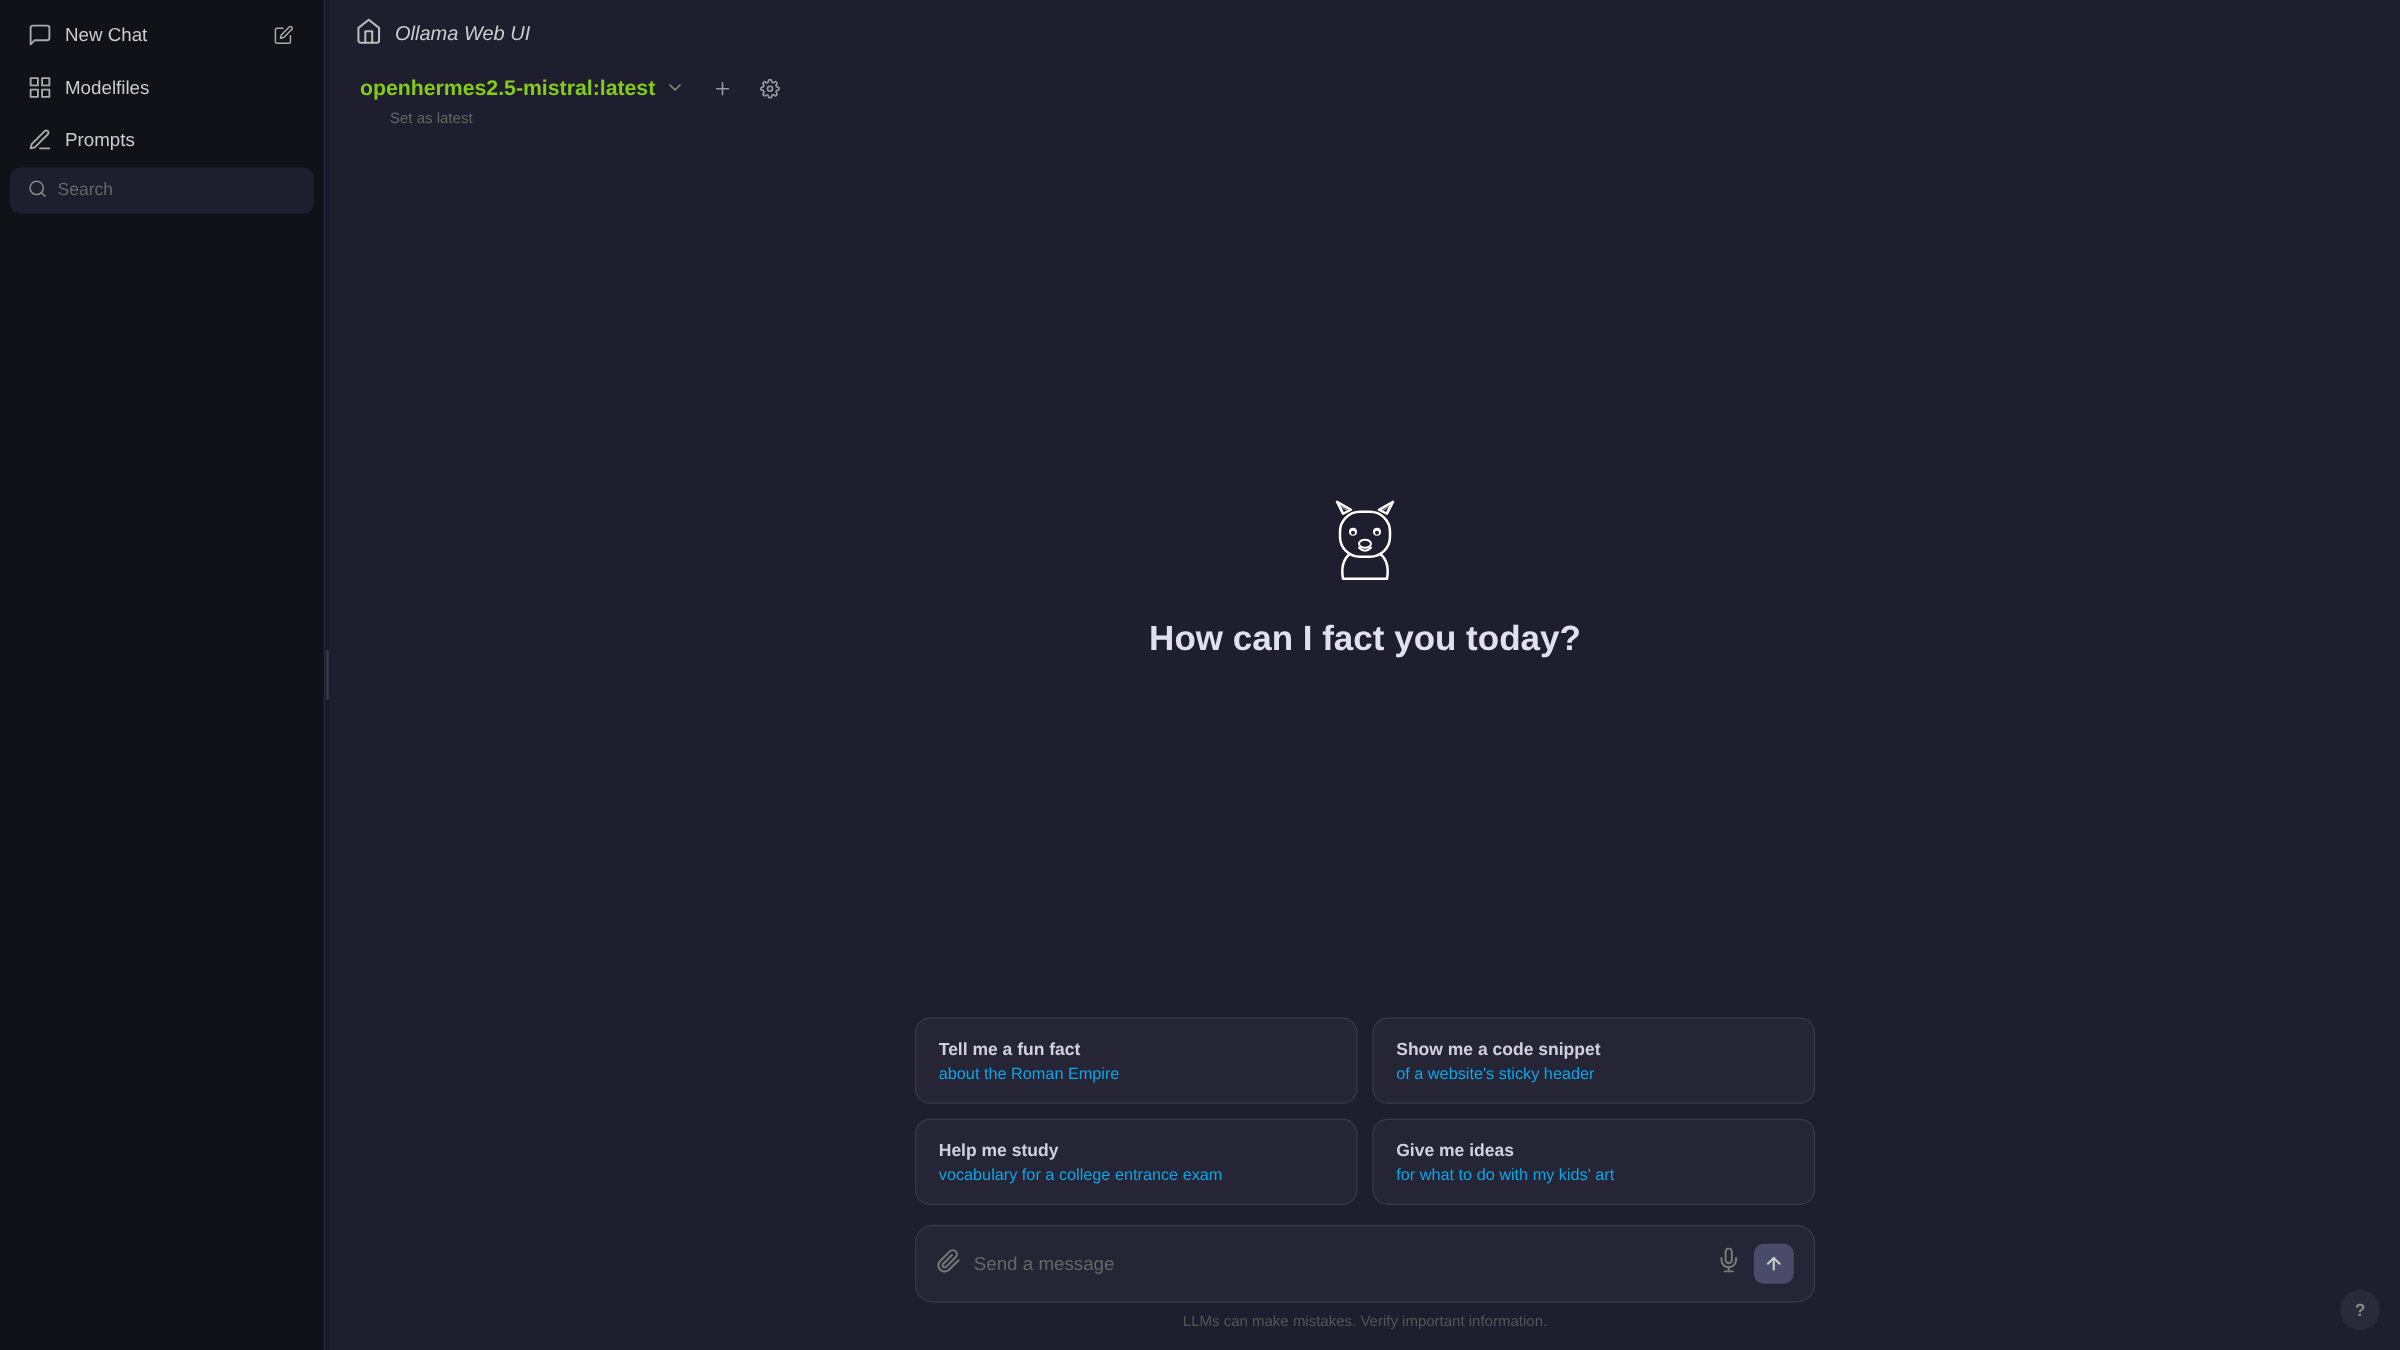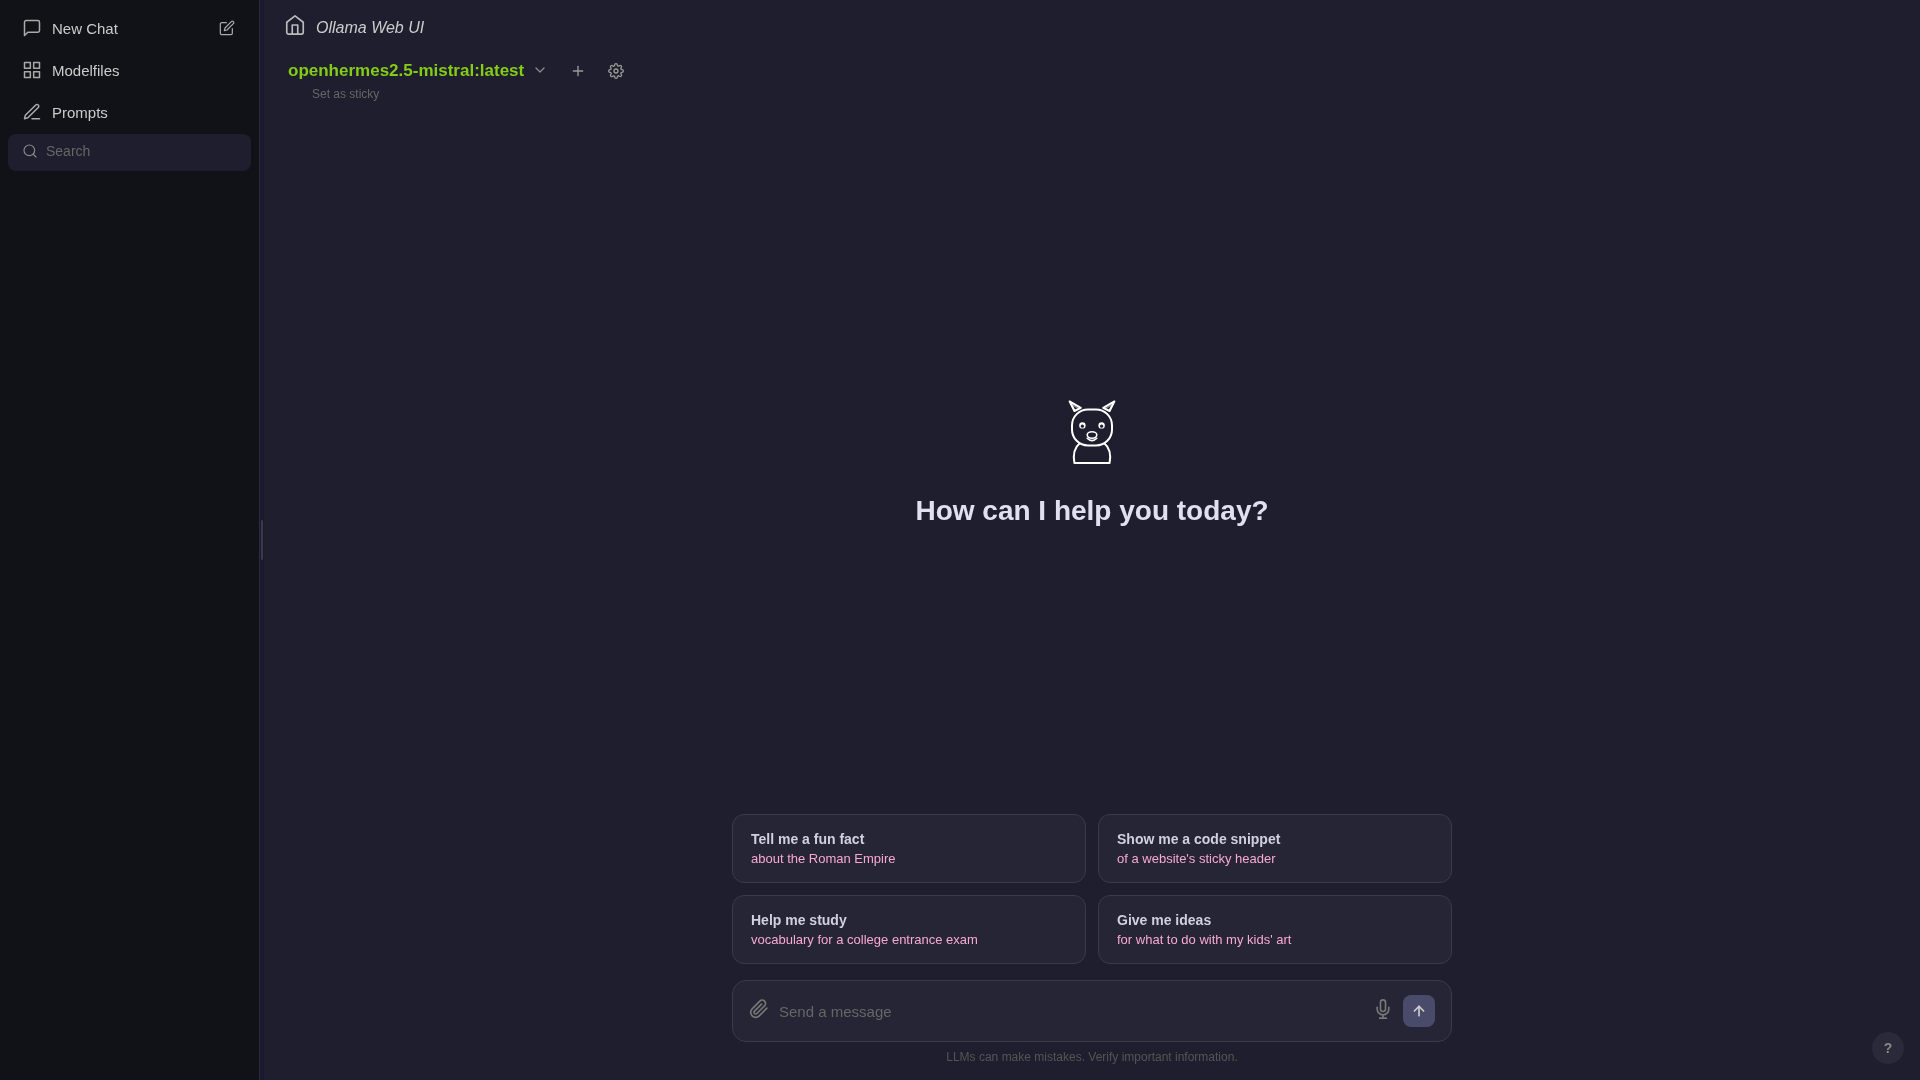--- a/index.html
+++ b/index.html
@@ -235,21 +235,21 @@
 
     .suggestion-title {
       font-size: 14px;
       font-weight: 600;
       color: #d0d0e0;
       margin-bottom: 4px;
     }
 
     .suggestion-sub {
       font-size: 13px;
-      color: #f9a8d4;
+      color: #0ea5e9;
     }
 
     
     .input-area {
       width: 720px;
       display: flex;
       flex-direction: column;
       gap: 8px;
     }
 
@@ -429,21 +429,21 @@
           </svg>
         </div>
         <div class="model-action-btn" title="Settings">
           <svg width="16" height="16" viewBox="0 0 24 24" fill="none" stroke="currentColor" stroke-width="2" stroke-linecap="round" stroke-linejoin="round">
             <circle cx="12" cy="12" r="3"></circle>
             <path d="M19.4 15a1.65 1.65 0 0 0 .33 1.82l.06.06a2 2 0 0 1-2.83 2.83l-.06-.06a1.65 1.65 0 0 0-1.82-.33 1.65 1.65 0 0 0-1 1.51V21a2 2 0 0 1-4 0v-.09A1.65 1.65 0 0 0 9 19.4a1.65 1.65 0 0 0-1.82.33l-.06.06a2 2 0 0 1-2.83-2.83l.06-.06A1.65 1.65 0 0 0 4.68 15a1.65 1.65 0 0 0-1.51-1H3a2 2 0 0 1 0-4h.09A1.65 1.65 0 0 0 4.6 9a1.65 1.65 0 0 0-.33-1.82l-.06-.06a2 2 0 0 1 2.83-2.83l.06.06A1.65 1.65 0 0 0 9 4.68a1.65 1.65 0 0 0 1-1.51V3a2 2 0 0 1 4 0v.09a1.65 1.65 0 0 0 1 1.51 1.65 1.65 0 0 0 1.82-.33l.06-.06a2 2 0 0 1 2.83 2.83l-.06.06A1.65 1.65 0 0 0 19.4 9a1.65 1.65 0 0 0 1.51 1H21a2 2 0 0 1 0 4h-.09a1.65 1.65 0 0 0-1.51 1z"></path>
           </svg>
         </div>
       </div>
     </div>
-    <div class="set-default">Set as sticky</div>
+    <div class="set-default">Set as latest</div>
   </div>
 
   <div class="chat-content">
 
     <div class="welcome-area">
 
       <svg class="llama-icon" viewBox="0 0 100 100" fill="none" xmlns="http://www.w3.org/2000/svg">
 
         <path d="M28 20 L22 8 L36 16 Z" stroke="white" stroke-width="2.5" fill="none" stroke-linejoin="round"></path>
         <path d="M72 20 L78 8 L64 16 Z" stroke="white" stroke-width="2.5" fill="none" stroke-linejoin="round"></path>
@@ -458,21 +458,21 @@
         <ellipse cx="50" cy="50" rx="6" ry="4" stroke="white" stroke-width="2" fill="none"></ellipse>
 
         <path d="M44 54 Q50 60 56 54" stroke="white" stroke-width="2" fill="none" stroke-linecap="round"></path>
 
         <path d="M35 60 Q25 68 28 85 L72 85 Q75 68 65 60" stroke="white" stroke-width="2.5" fill="none" stroke-linejoin="round"></path>
 
         <path d="M29 20 L25 12 L33 17" stroke="white" stroke-width="1.5" fill="none" stroke-linejoin="round" opacity="0.5"></path>
         <path d="M71 20 L75 12 L67 17" stroke="white" stroke-width="1.5" fill="none" stroke-linejoin="round" opacity="0.5"></path>
       </svg>
 
-      <div class="welcome-text">How can I help you today?</div>
+      <div class="welcome-text">How can I fact you today?</div>
     </div>
 
     <div class="suggestions">
       <div class="suggestion-card">
         <div class="suggestion-title">Tell me a fun fact</div>
         <div class="suggestion-sub">about the Roman Empire</div>
       </div>
       <div class="suggestion-card">
         <div class="suggestion-title">Show me a code snippet</div>
         <div class="suggestion-sub">of a website's sticky header</div>

